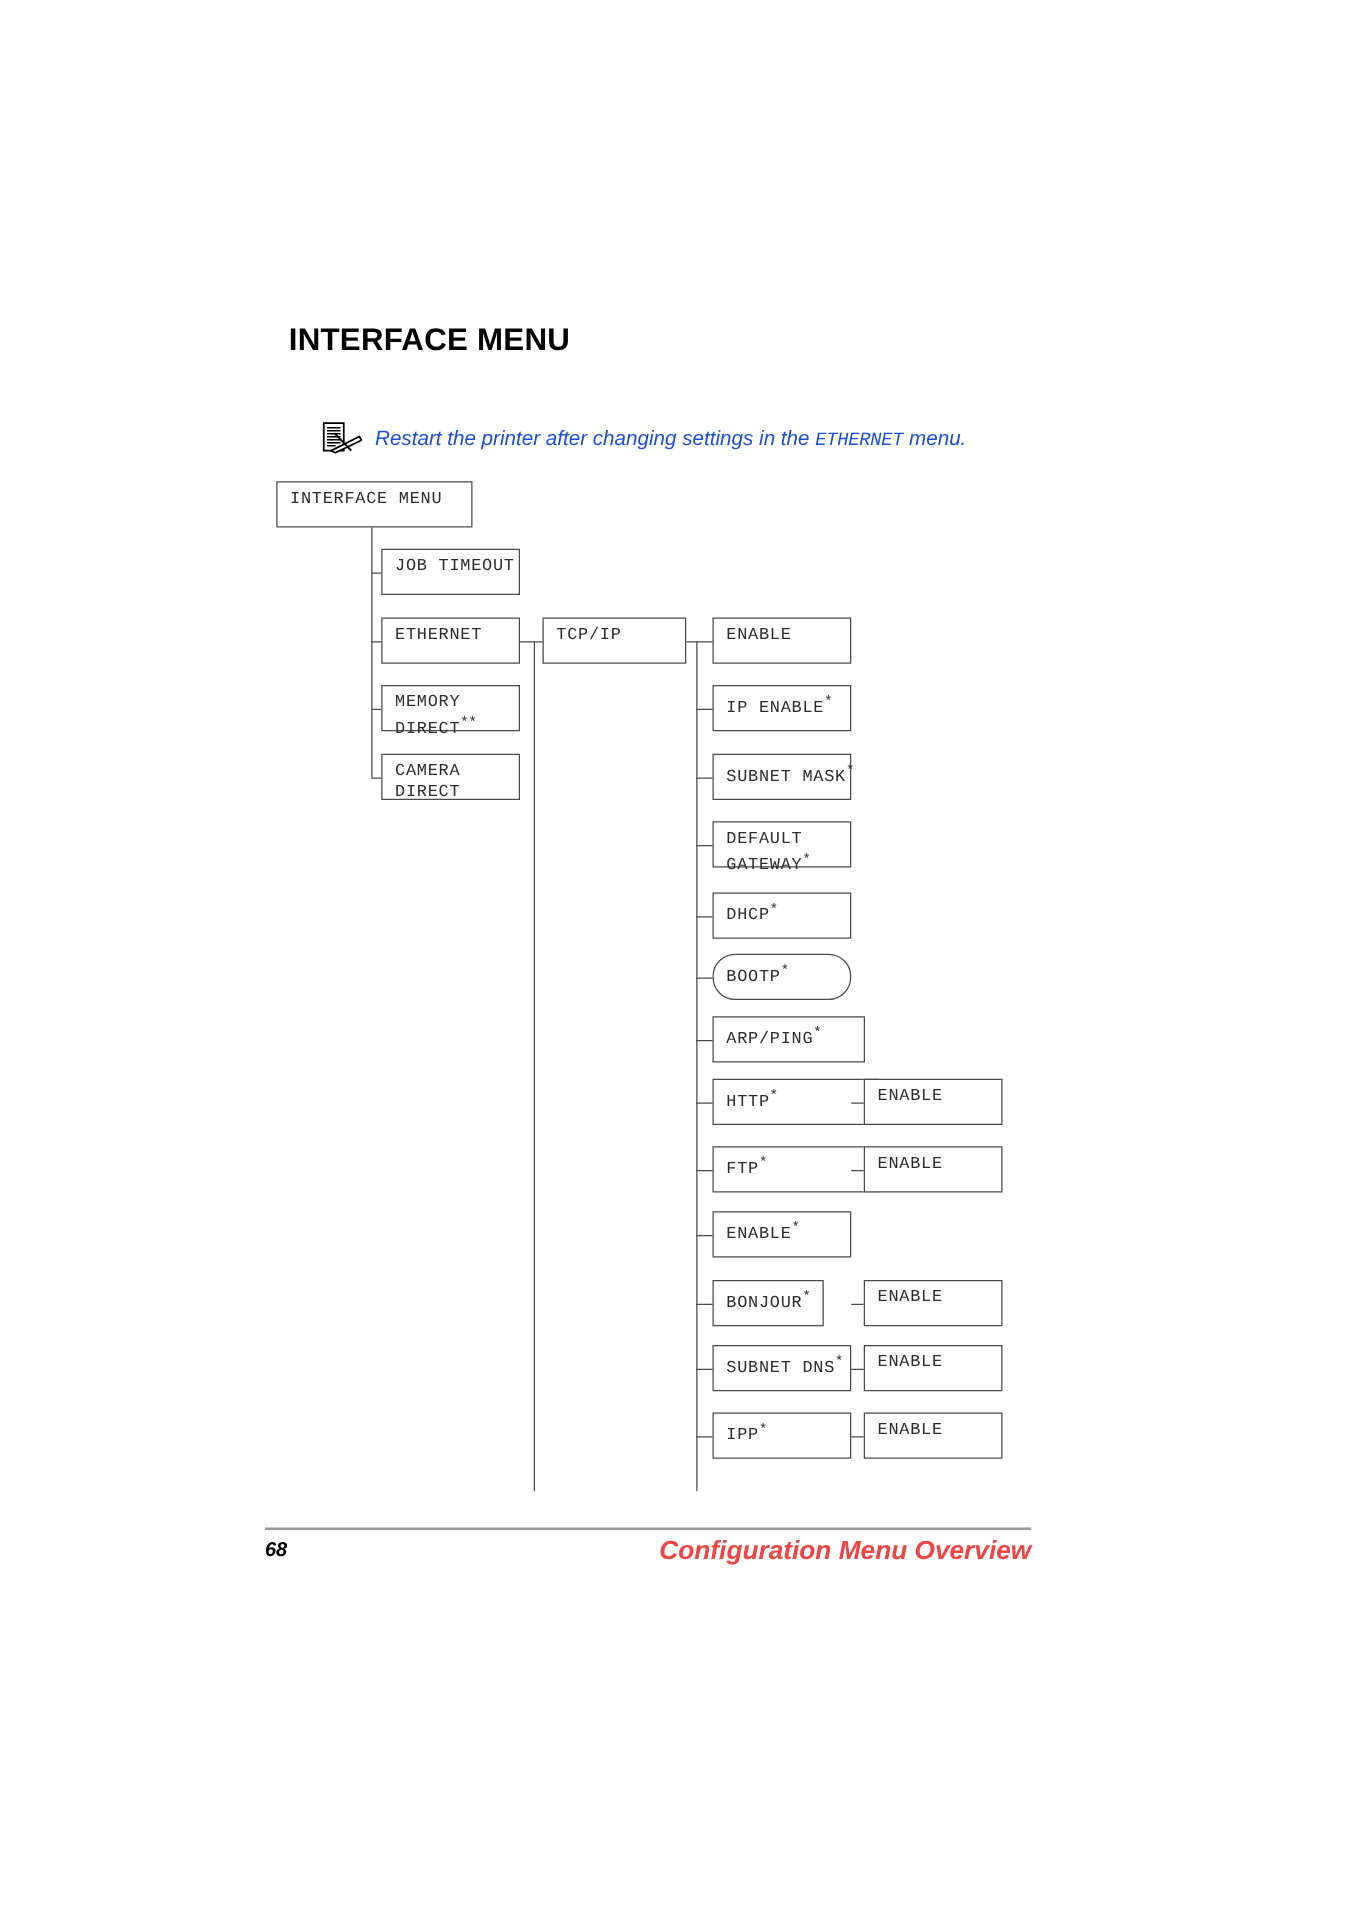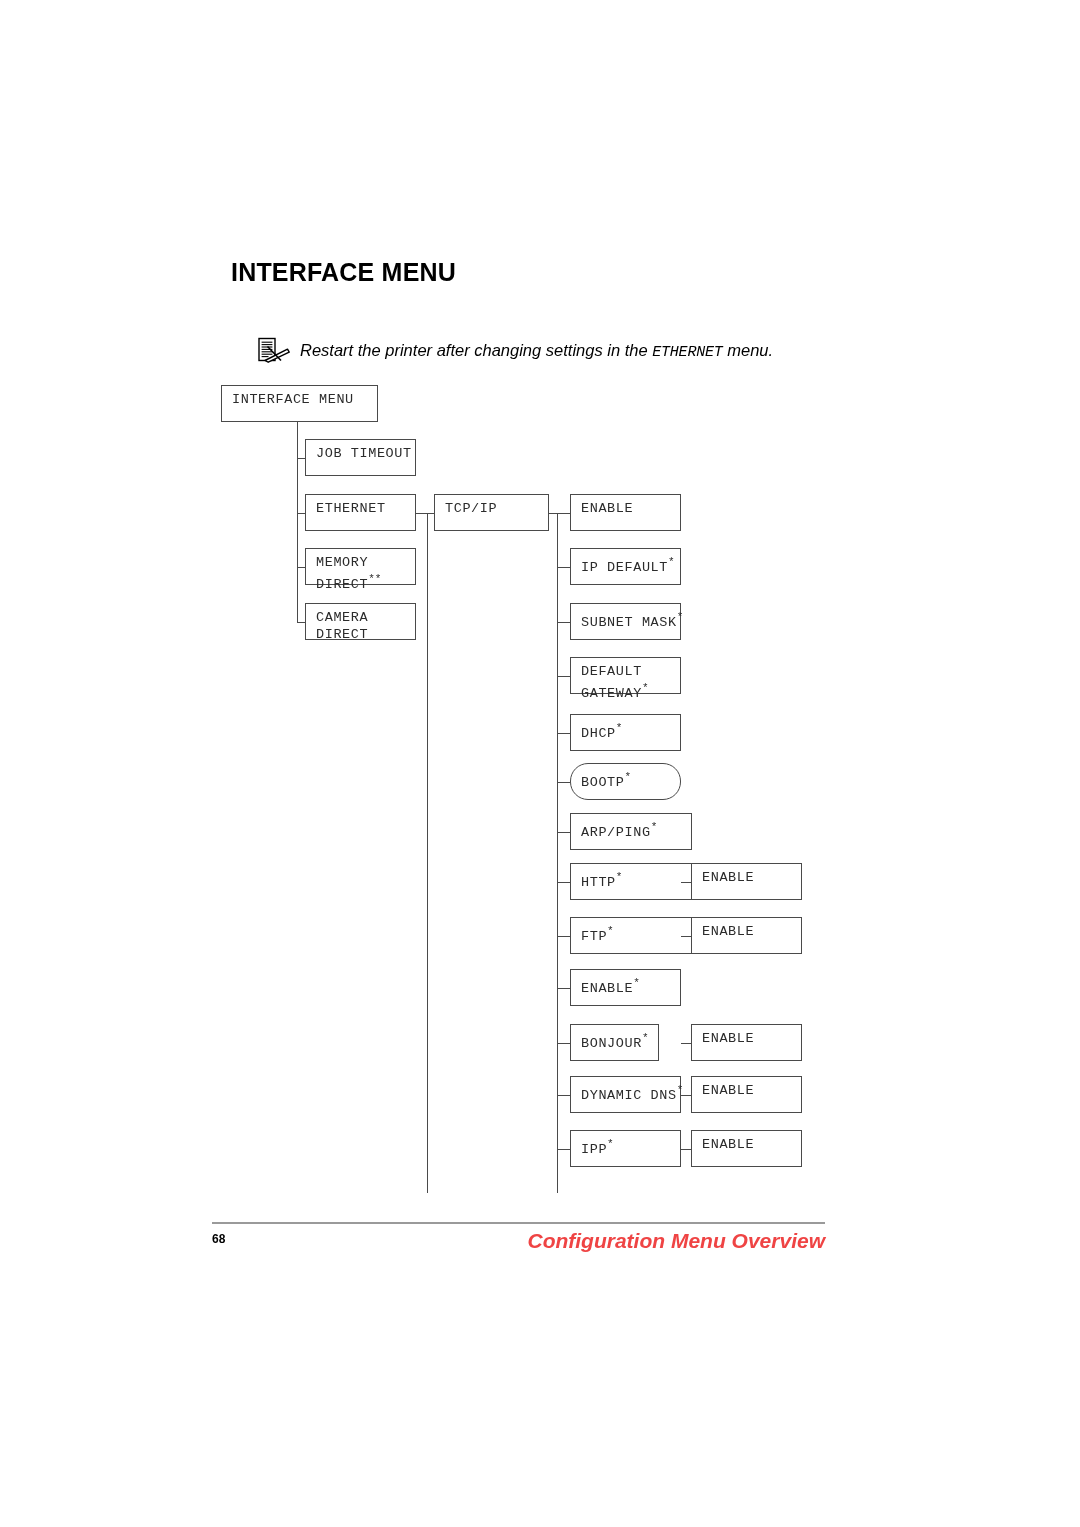--- a/index.html
+++ b/index.html
@@ -50,21 +50,21 @@
   }
   #note-icon {
     display: block;
     width: 34px;
     height: 28px;
     flex: 0 0 auto;
   }
   #note-text {
     font-size: 16.5px;
     font-style: italic;
-    color: #000000;
+    color: #1d4ed8;
     white-space: nowrap;
   }
   .mono-inline {
     font-family: "Liberation Mono", "DejaVu Sans Mono", monospace;
     font-style: italic;
     font-size: 15px;
     letter-spacing: -0.2px;
   }
 
   
@@ -106,21 +106,22 @@
     left: 212px;
     top: 1222px;
     width: 613px;
     height: 2px;
     background: #9a9a9a;
   }
   #footer-page-number {
     position: absolute;
     left: 212px;
     top: 1232px;
-    font-size: 12px;
+    font-size: 16px;
+    font-style: italic;
     font-weight: bold;
     color: #000;
   }
   #footer-section-title {
     position: absolute;
     right: 255px;
     top: 1229px;
     font-size: 21px;
     font-style: italic;
     font-weight: bold;
@@ -168,21 +169,21 @@
 DIRECT</span></div>
       <div class="conn h" style="left: 297px; top: 621.5px; width: 8px;"></div>
       <div class="conn h" style="left: 416px; top: 512.5px; width: 11px;"></div>
       <div class="conn v" style="left: 427px; top: 512.5px; height: 680.5px;"></div>
       <div class="node" style="left: 434px; top: 494px; width: 115px; height: 37px;"><span>TCP/IP</span></div>
       <div class="conn h" style="left: 427px; top: 512.5px; width: 7px;"></div>
       <div class="conn h" style="left: 549px; top: 512.5px; width: 8px;"></div>
       <div class="conn v" style="left: 557px; top: 512.5px; height: 680.5px;"></div>
       <div class="node" style="left: 570px; top: 494px; width: 111px; height: 37px;"><span>ENABLE</span></div>
       <div class="conn h" style="left: 557px; top: 512.5px; width: 13px;"></div>
-      <div class="node" style="left: 570px; top: 548px; width: 111px; height: 37px;"><span>IP DEFAULT</span><span class="star">*</span></div>
+      <div class="node" style="left: 570px; top: 548px; width: 111px; height: 37px;"><span>IP ENABLE</span><span class="star">*</span></div>
       <div class="conn h" style="left: 557px; top: 566.5px; width: 13px;"></div>
       <div class="node" style="left: 570px; top: 603px; width: 111px; height: 37px;"><span>SUBNET MASK</span><span class="star">*</span></div>
       <div class="conn h" style="left: 557px; top: 621.5px; width: 13px;"></div>
       <div class="node" style="left: 570px; top: 657px; width: 111px; height: 37px;"><span>DEFAULT
 GATEWAY</span><span class="star">*</span></div>
       <div class="conn h" style="left: 557px; top: 675.5px; width: 13px;"></div>
       <div class="node" style="left: 570px; top: 714px; width: 111px; height: 37px;"><span>DHCP</span><span class="star">*</span></div>
       <div class="conn h" style="left: 557px; top: 732.5px; width: 13px;"></div>
       <div class="node" style="left: 570px; top: 763px; width: 111px; height: 37px; border-radius: 18px;"><span>BOOTP</span><span class="star">*</span></div>
       <div class="conn h" style="left: 557px; top: 781.5px; width: 13px;"></div>
@@ -195,21 +196,21 @@
       <div class="node" style="left: 570px; top: 917px; width: 134px; height: 37px;"><span>FTP</span><span class="star">*</span></div>
       <div class="conn h" style="left: 557px; top: 935.5px; width: 13px;"></div>
       <div class="node" style="left: 691px; top: 917px; width: 111px; height: 37px;"><span>ENABLE</span></div>
       <div class="conn h" style="left: 681px; top: 935.5px; width: 10px;"></div>
       <div class="node" style="left: 570px; top: 969px; width: 111px; height: 37px;"><span>ENABLE</span><span class="star">*</span></div>
       <div class="conn h" style="left: 557px; top: 987.5px; width: 13px;"></div>
       <div class="node" style="left: 570px; top: 1024px; width: 89px; height: 37px;"><span>BONJOUR</span><span class="star">*</span></div>
       <div class="conn h" style="left: 557px; top: 1042.5px; width: 13px;"></div>
       <div class="node" style="left: 691px; top: 1024px; width: 111px; height: 37px;"><span>ENABLE</span></div>
       <div class="conn h" style="left: 681px; top: 1042.5px; width: 10px;"></div>
-      <div class="node" style="left: 570px; top: 1076px; width: 111px; height: 37px;"><span>DYNAMIC DNS</span><span class="star">*</span></div>
+      <div class="node" style="left: 570px; top: 1076px; width: 111px; height: 37px;"><span>SUBNET DNS</span><span class="star">*</span></div>
       <div class="conn h" style="left: 557px; top: 1094.5px; width: 13px;"></div>
       <div class="node" style="left: 691px; top: 1076px; width: 111px; height: 37px;"><span>ENABLE</span></div>
       <div class="conn h" style="left: 681px; top: 1094.5px; width: 10px;"></div>
       <div class="node" style="left: 570px; top: 1130px; width: 111px; height: 37px;"><span>IPP</span><span class="star">*</span></div>
       <div class="conn h" style="left: 557px; top: 1148.5px; width: 13px;"></div>
       <div class="node" style="left: 691px; top: 1130px; width: 111px; height: 37px;"><span>ENABLE</span></div>
       <div class="conn h" style="left: 681px; top: 1148.5px; width: 10px;"></div>
     </div>
 
   <div id="footer-rule"></div>

